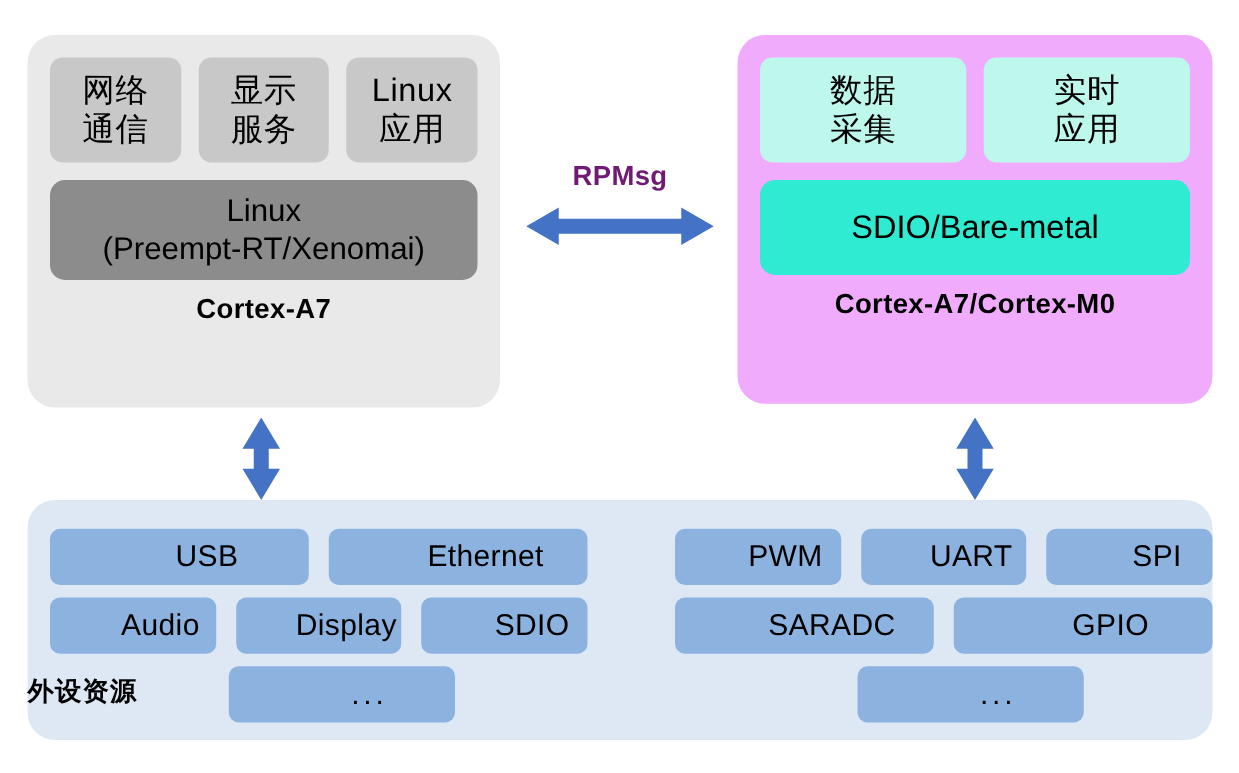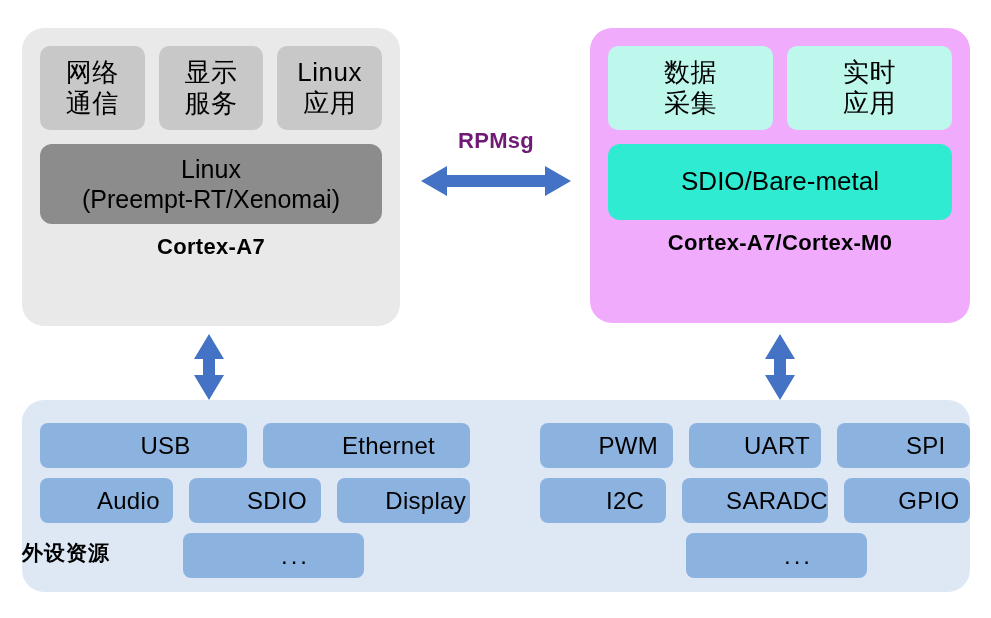--- a/index.html
+++ b/index.html
@@ -255,36 +255,35 @@
 
   <div class="panel" id="peripheral-panel">
 
     <div class="periph-group" id="periph-left">
       <div class="periph-row">
         <div class="periph-chip">USB</div>
         <div class="periph-chip">Ethernet</div>
       </div>
       <div class="periph-row">
         <div class="periph-chip">Audio</div>
+        <div class="periph-chip">Display</div>
         <div class="periph-chip">SDIO</div>
-        <div class="periph-chip">Display</div>
       </div>
       <div class="periph-row ellipsis-row">
         <div class="periph-chip">...</div>
       </div>
     </div>
 
     <div class="periph-group" id="periph-right">
       <div class="periph-row">
         <div class="periph-chip">PWM</div>
         <div class="periph-chip">UART</div>
         <div class="periph-chip">SPI</div>
       </div>
       <div class="periph-row">
-        <div class="periph-chip">I2C</div>
         <div class="periph-chip">SARADC</div>
         <div class="periph-chip">GPIO</div>
       </div>
       <div class="periph-row ellipsis-row">
         <div class="periph-chip">...</div>
       </div>
     </div>
 
     <div id="periph-title">外设资源</div>
   </div>

